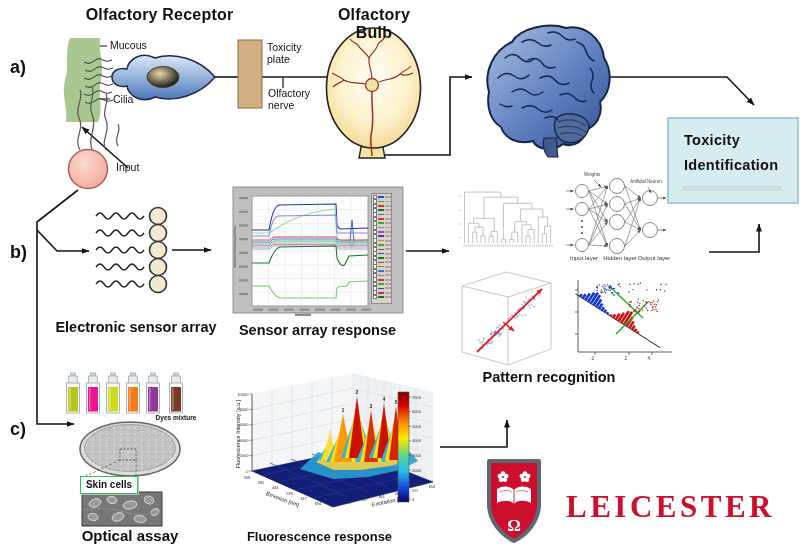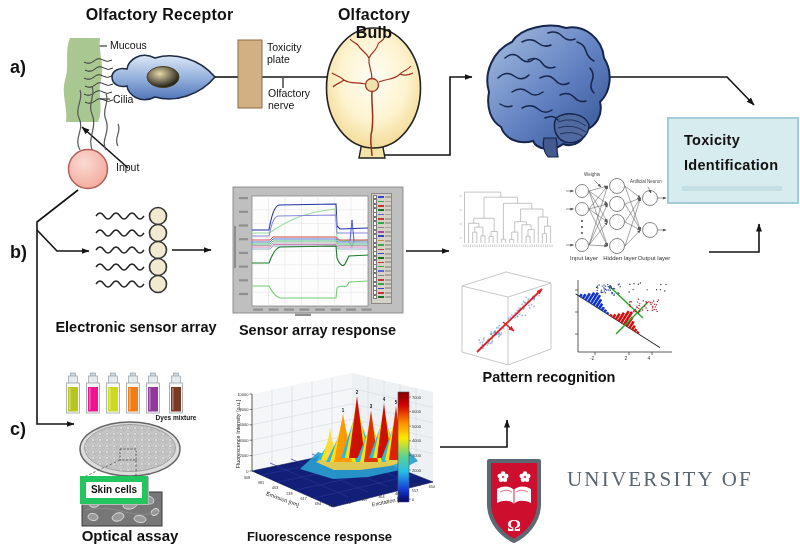--- a/index.html
+++ b/index.html
@@ -7,21 +7,21 @@
           font-family:"Liberation Sans",sans-serif;color:#111;}
   .abs{position:absolute;}
   .title{font-weight:bold;font-size:16px;text-align:center;letter-spacing:.2px;}
   .panel-letter{font-weight:bold;font-size:18px;}
   .lbl-sm{font-size:10.5px;line-height:11.5px;white-space:pre-line;}
   .lbl-bold{font-weight:bold;font-size:14.5px;text-align:center;}
   .tox-text{font-weight:bold;font-size:14.5px;line-height:25px;white-space:pre-line;letter-spacing:.3px;}
   .nn-lbl{font-size:6px;color:#333;text-align:center;}
   .nn-tiny{font-size:4.5px;color:#444;}
   .dyes-lbl{font-size:6.5px;font-weight:bold;text-align:center;}
-  .skin-box{background:#fff;border:6px solid #22c55e;font-weight:bold;font-size:10px;
+  .skin-box{background:#fff;border:1px solid #22c55e;font-weight:bold;font-size:10px;
             text-align:center;line-height:15px;box-shadow:1px 1px 0 #bbb;}
   .univ1{font-family:"Liberation Serif",serif;font-size:21px;letter-spacing:2.2px;color:#5a6670;}
   .univ2{font-family:"Liberation Serif",serif;font-size:31px;font-weight:bold;letter-spacing:3.5px;color:#ce0e2d;}
   #legend{background:#d6d2c8;border:1px solid #8a8a8a;box-sizing:border-box;padding:1px 0 0 1px;}
   .lg-row{display:flex;align-items:center;height:4.35px;gap:1px;}
   .lg-chk{width:2.6px;height:2.6px;background:#fff;border:.4px solid #777;}
   .lg-dash{width:6px;height:1.6px;}
   .lg-smudge{width:6.5px;height:1.8px;background:#aaa69e;}
 </style>
 </head>
@@ -787,21 +787,21 @@
 
   <div class="abs nn-tiny" style="left:584px;top:172px">Weights</div>
   <div class="abs nn-tiny" style="left:630px;top:179px;width:42px">Artificial Neuron</div>
   <div class="abs nn-lbl" style="left:566px;top:255px;width:36px">Input layer</div>
   <div class="abs nn-lbl" style="left:600px;top:255px;width:40px">Hidden layer</div>
   <div class="abs nn-lbl" style="left:634px;top:255px;width:40px">Output layer</div>
 
   <div class="abs dyes-lbl" style="left:152px;top:414px;width:48px">Dyes mixture</div>
   <div class="abs skin-box" style="left:80px;top:476px;width:56px;height:16px">Skin cells</div>
 
-  <div class="abs univ1" style="left:567px;top:467px">UNIVERSITY OF</div>
+  <div class="abs univ2" style="left:566px;top:489px">LEICESTER</div>
 
   <div id="legend" class="abs" style="left:371px;top:193px;width:21px;height:111px">
       <div class="lg-row">
         <div class="lg-chk"></div>
         <div class="lg-dash" style="background:#3344cc"></div>
         <div class="lg-smudge"></div>
       </div>
       <div class="lg-row">
         <div class="lg-chk"></div>
         <div class="lg-dash" style="background:#33aa44"></div>

